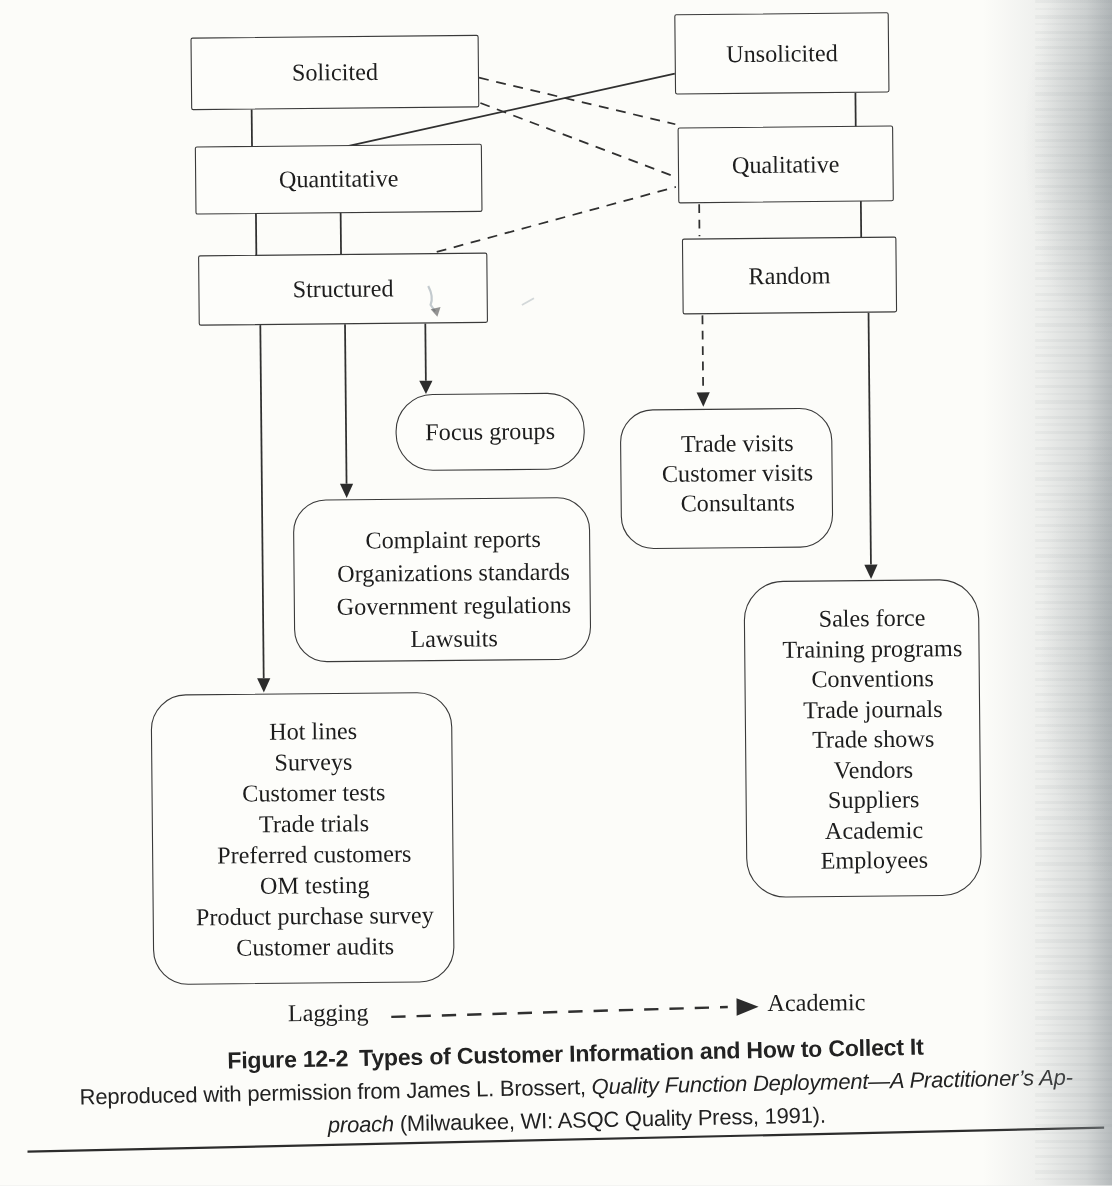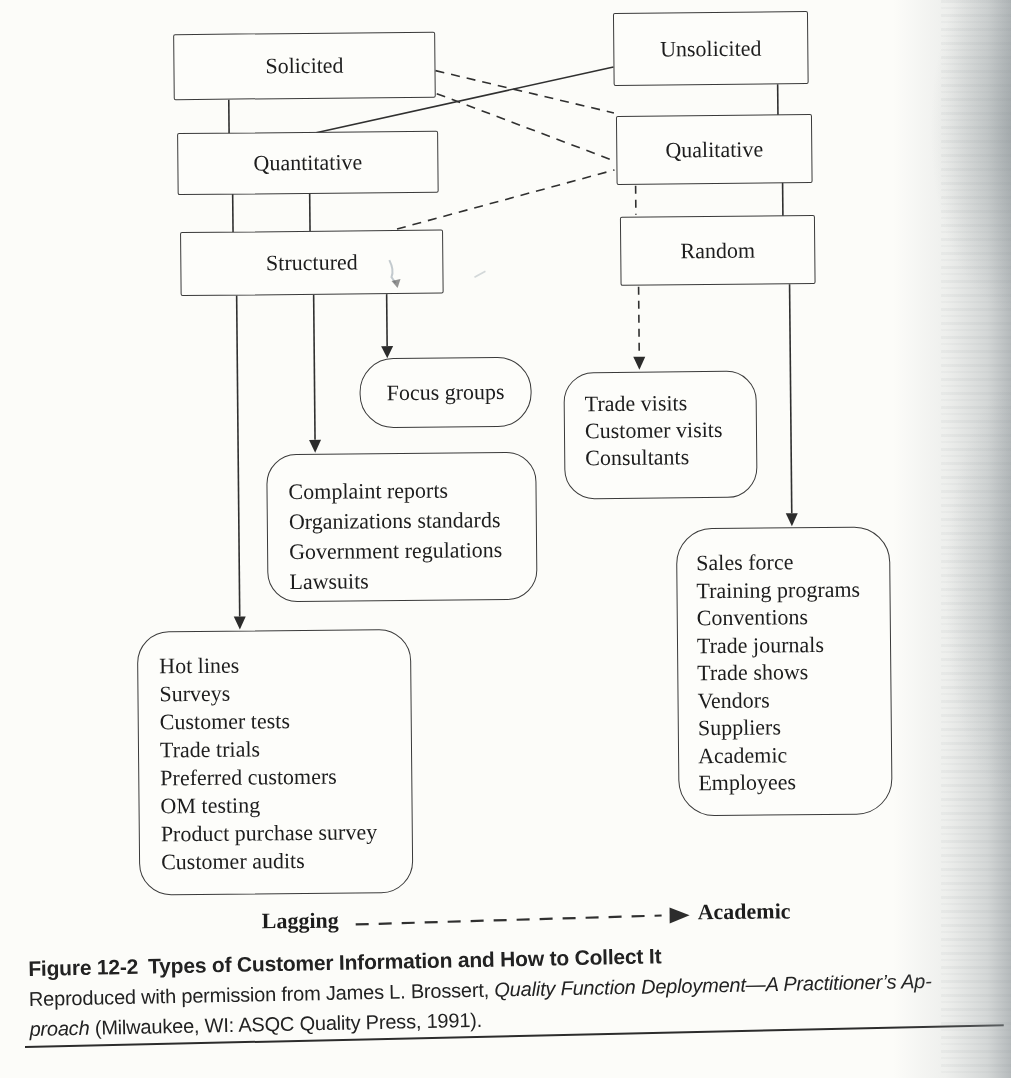--- a/index.html
+++ b/index.html
@@ -2,33 +2,34 @@
 <html><head>
 <meta charset="utf-8">
 <style>
   html,body{margin:0;padding:0;background:#e8e8e6;}
   .page{
     position:relative;
     width:1011px;height:1078px;
     background:#fcfcf9;
     overflow:hidden;
     font-family:"Liberation Serif","DejaVu Serif",serif;
+    text-align:center;
   }
   .diagram{position:absolute;inset:0;transform:rotate(-0.55deg);transform-origin:50% 50%;}
   .lines{position:absolute;left:0;top:0;z-index:1;}
   .artifacts{position:absolute;left:0;top:0;z-index:4;pointer-events:none;}
   .box,.rbox{
     position:absolute;z-index:2;box-sizing:border-box;
     border:1.6px solid #3a3a3a;background:#fdfdfa;
     color:#1d1d1d;font-size:22px;line-height:1.15;
   }
   .box{display:flex;align-items:center;justify-content:center;border-radius:2px;}
   .rbox{padding:0;}
   .rbox .li{white-space:nowrap;}
-  .spectrum-label{position:absolute;z-index:2;color:#1d1d1d;font-size:22px;font-weight:bold;}
+  .spectrum-label{position:absolute;z-index:2;color:#1d1d1d;font-size:22px;}
   .caption{
     position:absolute;left:28px;top:954px;width:990px;z-index:3;
     transform:rotate(-1.15deg);transform-origin:0 0;
     font-family:"Liberation Sans","DejaVu Sans",sans-serif;
     color:#222;line-height:30px;letter-spacing:-0.2px;
   }
   .caption .t1{font-size:21px;font-weight:bold;}
   .caption .t1 .fig-label{margin-right:10px;}
   .caption .t2{font-size:20px;}
   .caption .it{font-style:italic;}

